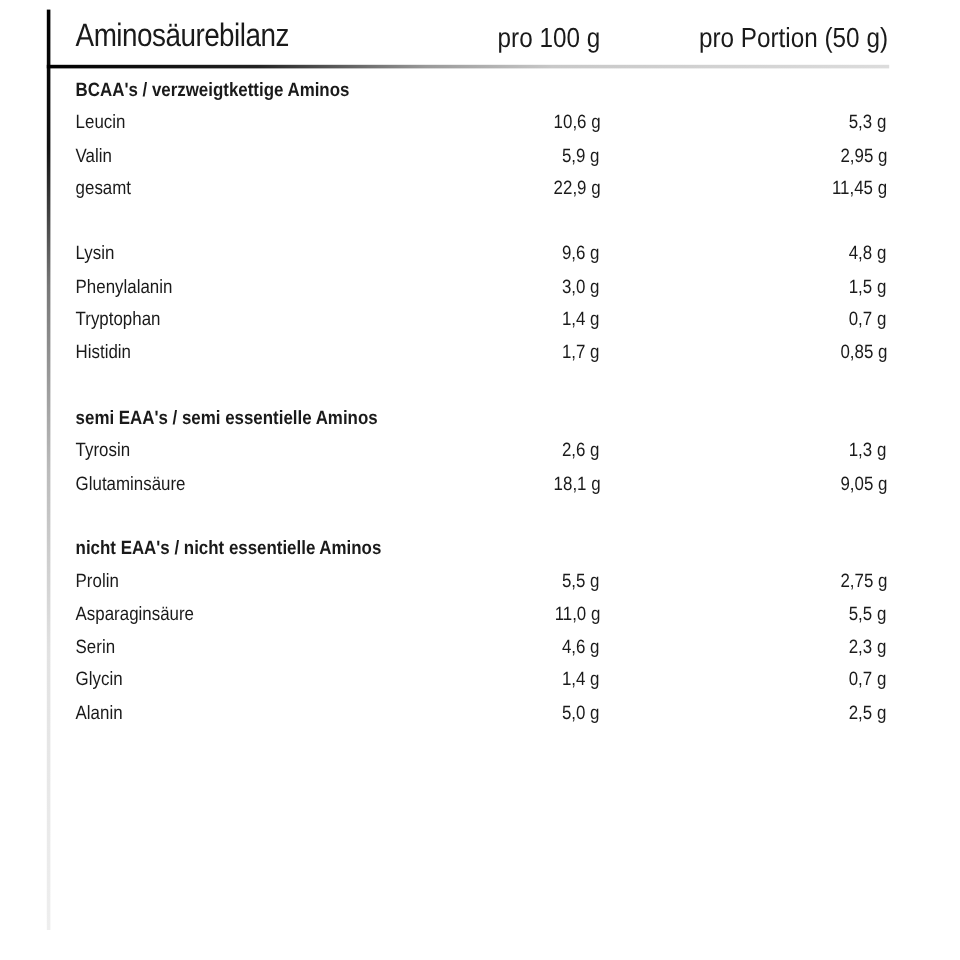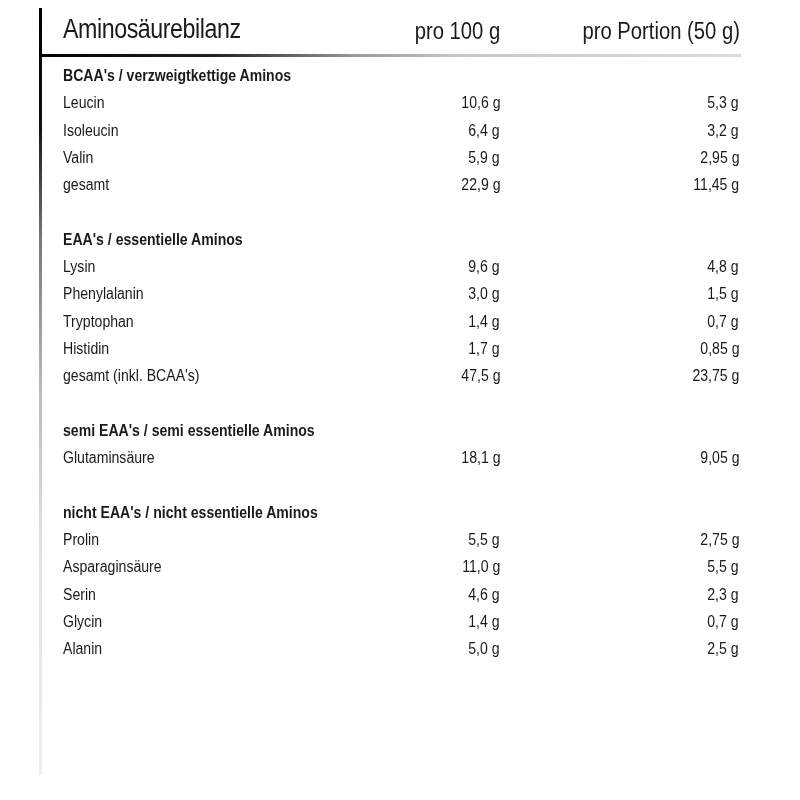--- a/index.html
+++ b/index.html
@@ -34,68 +34,60 @@
 
   <div class="row section">
       <span class="lbl">BCAA's / verzweigtkettige Aminos</span>
     </div>
   <div class="row">
       <span class="lbl">Leucin</span>
       <span class="v1">10,6 g</span>
       <span class="v2">5,3 g</span>
     </div>
   <div class="row">
-      <span class="lbl">Isoleucin</span>
-      <span class="v1">6,4 g</span>
-      <span class="v2">3,2 g</span>
-    </div>
-  <div class="row">
       <span class="lbl">Valin</span>
       <span class="v1">5,9 g</span>
       <span class="v2">2,95 g</span>
     </div>
   <div class="row">
       <span class="lbl">gesamt</span>
       <span class="v1">22,9 g</span>
       <span class="v2">11,45 g</span>
     </div>
   <div class="row spacer"></div>
 
-  <div class="row section">
-      <span class="lbl">EAA's / essentielle Aminos</span>
-    </div>
   <div class="row">
       <span class="lbl">Lysin</span>
       <span class="v1">9,6 g</span>
       <span class="v2">4,8 g</span>
     </div>
   <div class="row">
       <span class="lbl">Phenylalanin</span>
       <span class="v1">3,0 g</span>
       <span class="v2">1,5 g</span>
     </div>
   <div class="row">
       <span class="lbl">Tryptophan</span>
       <span class="v1">1,4 g</span>
       <span class="v2">0,7 g</span>
     </div>
   <div class="row">
       <span class="lbl">Histidin</span>
       <span class="v1">1,7 g</span>
       <span class="v2">0,85 g</span>
     </div>
-  <div class="row">
-      <span class="lbl">gesamt (inkl. BCAA's)</span>
-      <span class="v1">47,5 g</span>
-      <span class="v2">23,75 g</span>
-    </div>
   <div class="row spacer"></div>
 
   <div class="row section">
       <span class="lbl">semi EAA's / semi essentielle Aminos</span>
+    </div>
+  <div class="row">
+      <span class="lbl">Tyrosin</span>
+      <span class="v1">2,6 g</span>
+      <span class="v2">1,3 g</span>
     </div>
   <div class="row">
       <span class="lbl">Glutaminsäure</span>
       <span class="v1">18,1 g</span>
       <span class="v2">9,05 g</span>
     </div>
   <div class="row spacer"></div>
 
   <div class="row section">
       <span class="lbl">nicht EAA's / nicht essentielle Aminos</span>

